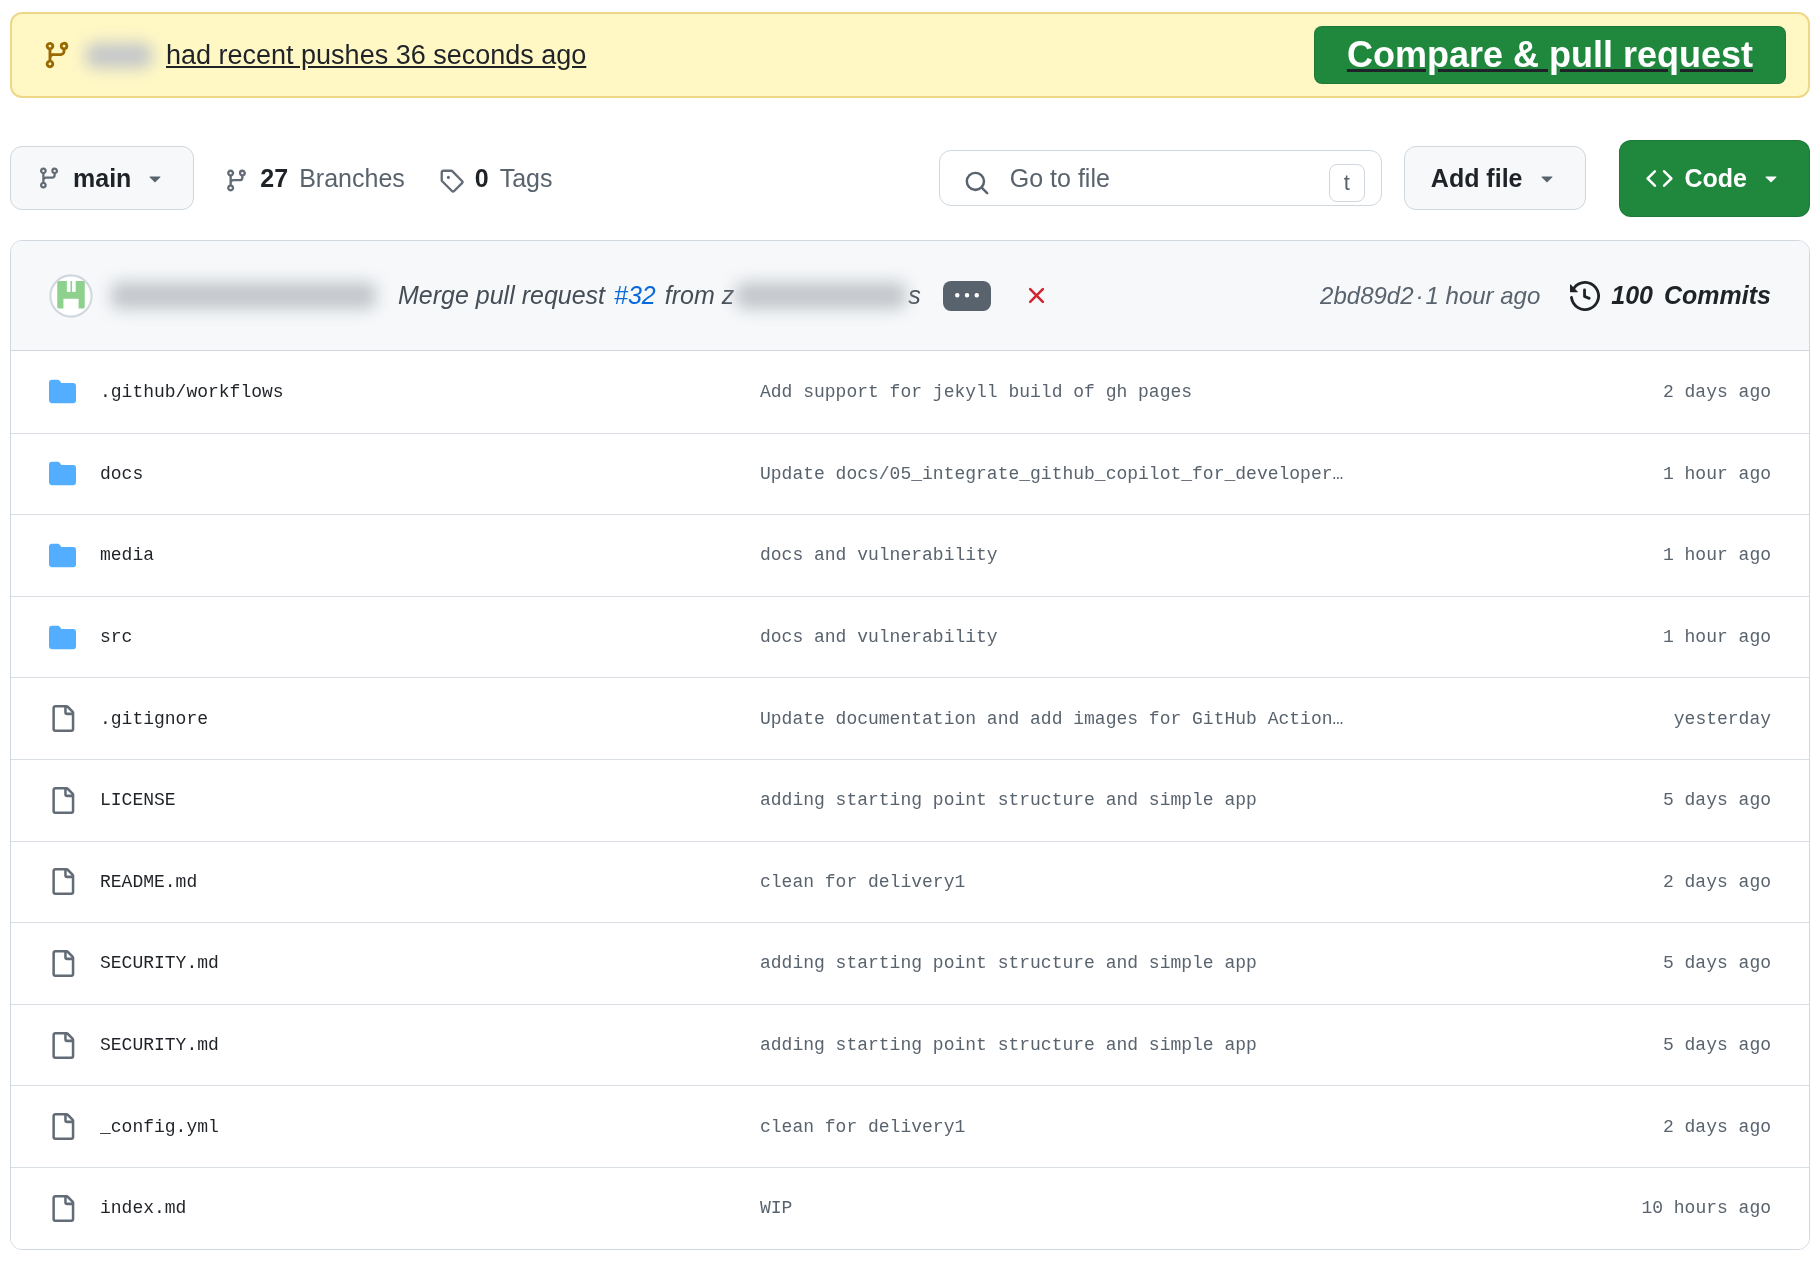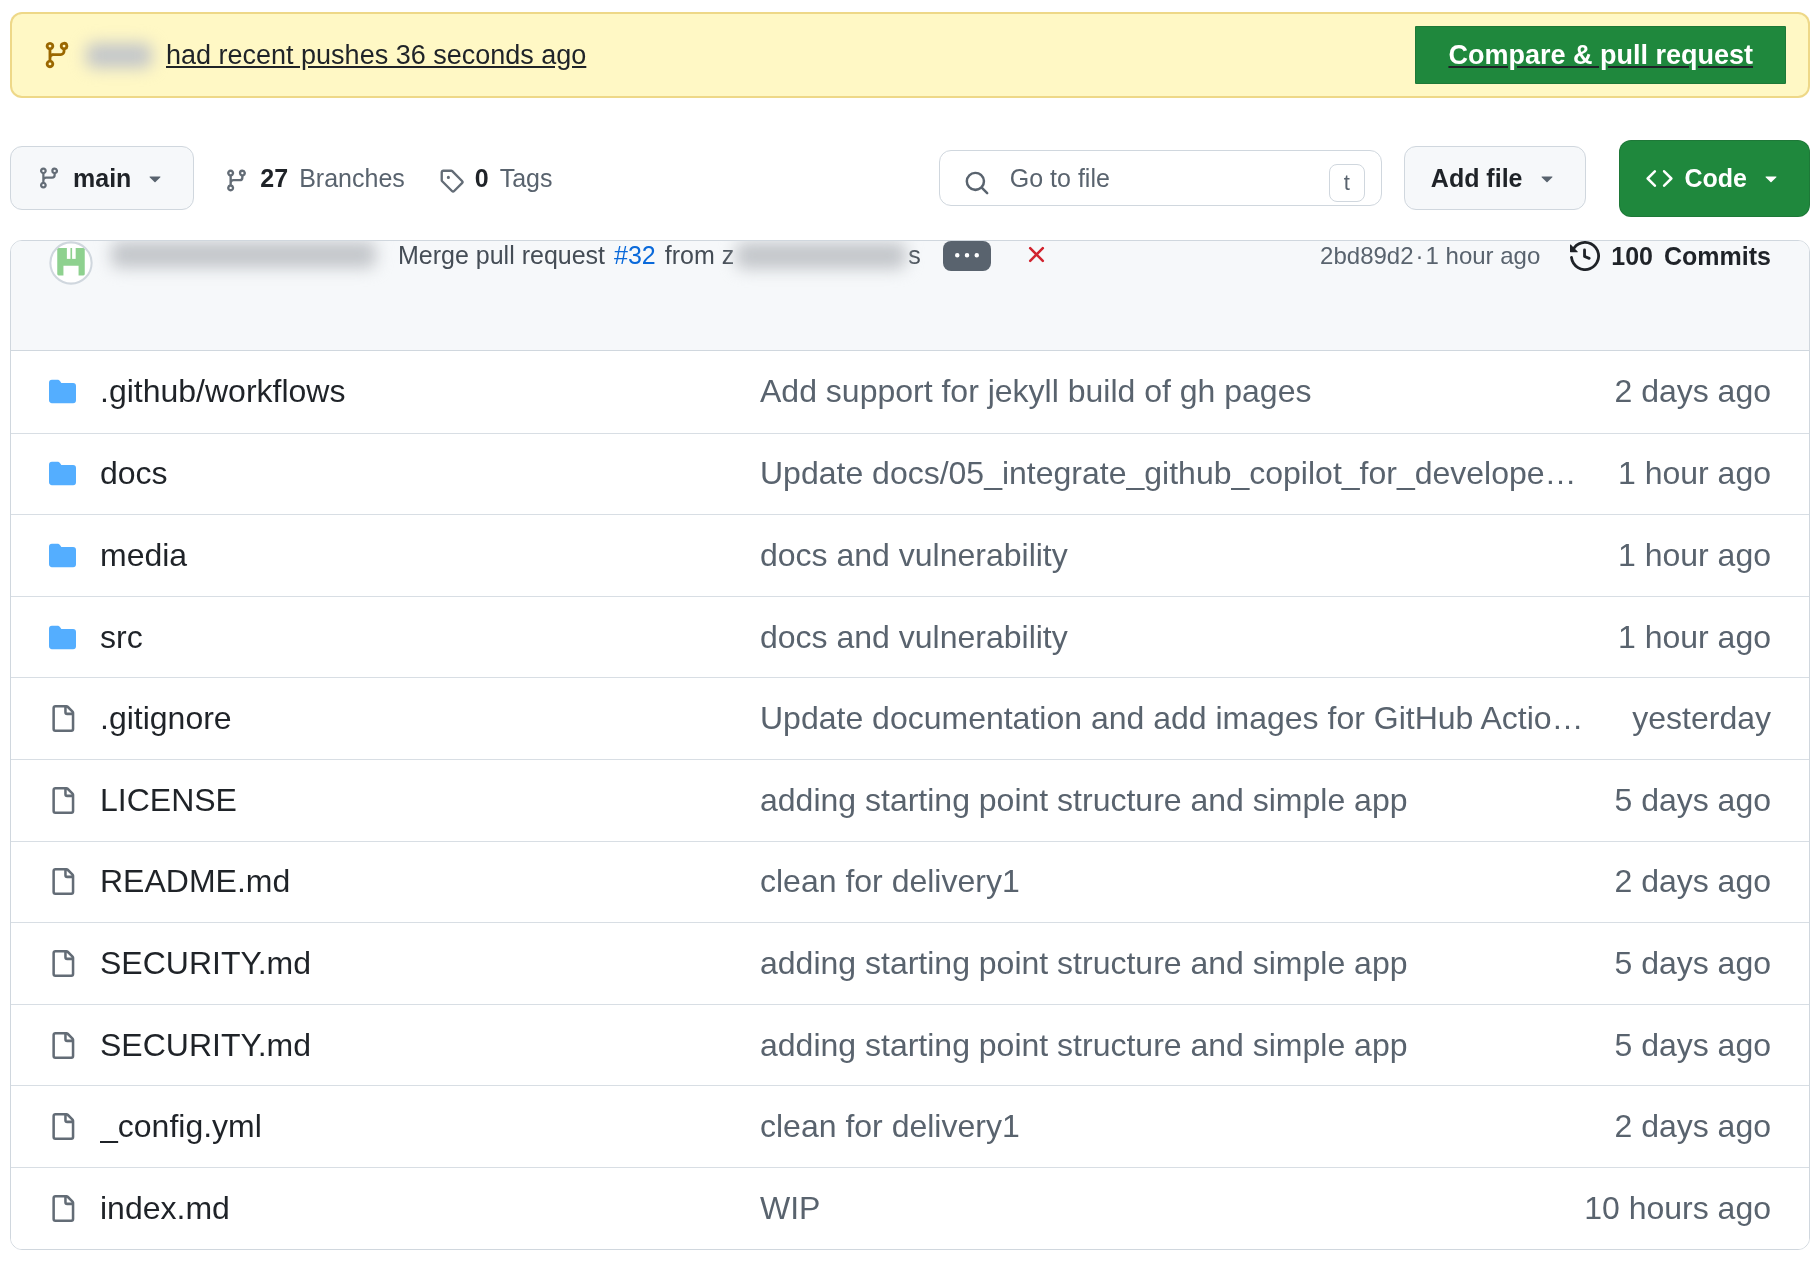--- a/index.html
+++ b/index.html
@@ -36,22 +36,22 @@
     height:86px;padding:0 22px 0 30px;
     background:var(--banner-bg);
     border:2px solid var(--banner-border);
     border-radius:12px;
     text-decoration:underline;
   }
   .banner-text{font-size:27px;color:var(--fg)}
   .btn-primary{
     display:flex;align-items:center;gap:12px;
     background:var(--accent-green);color:#ffffff;
-    border:1px solid rgba(27,31,36,0.15);border-radius:1px;
-    font-family:inherit;font-size:27px;font-weight:600;
+    border:1px solid rgba(27,31,36,0.15);border-radius:8px;
+    font-family:inherit;font-size:36px;font-weight:600;
     height:58px;padding:0 32px;cursor:pointer;
   }
   .banner .btn-primary{margin-left:auto}
 
   
   .toolbar{display:flex;align-items:center;height:64px;margin:48px 0 30px}
   .btn{
     display:flex;align-items:center;gap:12px;
     background:var(--btn-bg);border:1px solid var(--border);border-radius:12px;
     height:64px;padding:0 26px;
@@ -85,23 +85,24 @@
   }
   .add-file{margin-left:22px}
   .code-btn{margin-left:33px;height:77px;font-size:25px;padding:12px 26px;border-radius:12px}
   .caret{color:var(--muted)}
   .btn-primary .caret{color:#ffffff}
 
   
   .file-table{border:1px solid var(--border);border-radius:12px;overflow:hidden}
   .commit-header{
     height:110px;background:var(--btn-bg);
-    display:flex;align-items:flex-start;padding:0 38px;
+    display:flex;align-items:center;padding:0 38px;
     border-bottom:1px solid var(--border);
     font-size:25px;
+    font-style:italic;
   }
   .avatar{width:44px;height:44px;flex:none}
   .author-blur{width:265px;height:27px;margin-left:18px}
   .commit-msg{display:flex;align-items:center;gap:9px;margin-left:22px;white-space:nowrap;color:#454d56}
   .commit-msg a{color:var(--link-blue);text-decoration:none;cursor:pointer}
   .msg-mid{display:flex;align-items:center}
   .tail-blur{width:170px;height:27px;margin:0 2px}
   .kebab-btn{
     margin-left:22px;width:48px;height:30px;border:none;border-radius:8px;
     background:var(--muted);color:#ffffff;
@@ -109,21 +110,21 @@
   }
   .check-x{margin-left:32px;color:var(--fail-red);cursor:pointer}
   .header-right{margin-left:auto;display:flex;align-items:center}
   .sha-line{display:flex;align-items:center;gap:2px;color:var(--muted);font-size:24px;white-space:nowrap}
   .sha-line .sha{color:var(--muted);text-decoration:none;cursor:pointer}
   .commits{display:flex;align-items:center;gap:11px;margin-left:30px;font-weight:600;color:var(--fg);cursor:pointer;white-space:nowrap}
   .commits .clock{color:var(--fg)}
 
   .row{
     height:81.6px;display:flex;align-items:center;padding:0 38px;
-    font-size:32px;background:#ffffff;
+    font-size:18px;background:#ffffff;font-family:Liberation Mono, monospace;
   }
   .row + .row{border-top:1px solid var(--row-border)}
   .cell-icon{width:27px;margin-right:24px;display:flex;justify-content:center}
   .folder-glyph{color:var(--folder-blue)}
   .file-glyph{color:var(--icon-muted)}
   .cell-name{width:660px;color:var(--fg);text-decoration:none;white-space:nowrap;overflow:hidden;text-overflow:ellipsis;cursor:pointer}
   .cell-msg{flex:1;color:var(--muted);text-decoration:none;white-space:nowrap;overflow:hidden;text-overflow:ellipsis;padding-right:40px;cursor:pointer}
   .cell-date{margin-left:auto;color:var(--muted);white-space:nowrap;text-decoration:none;cursor:pointer}
 </style>
 </head>

